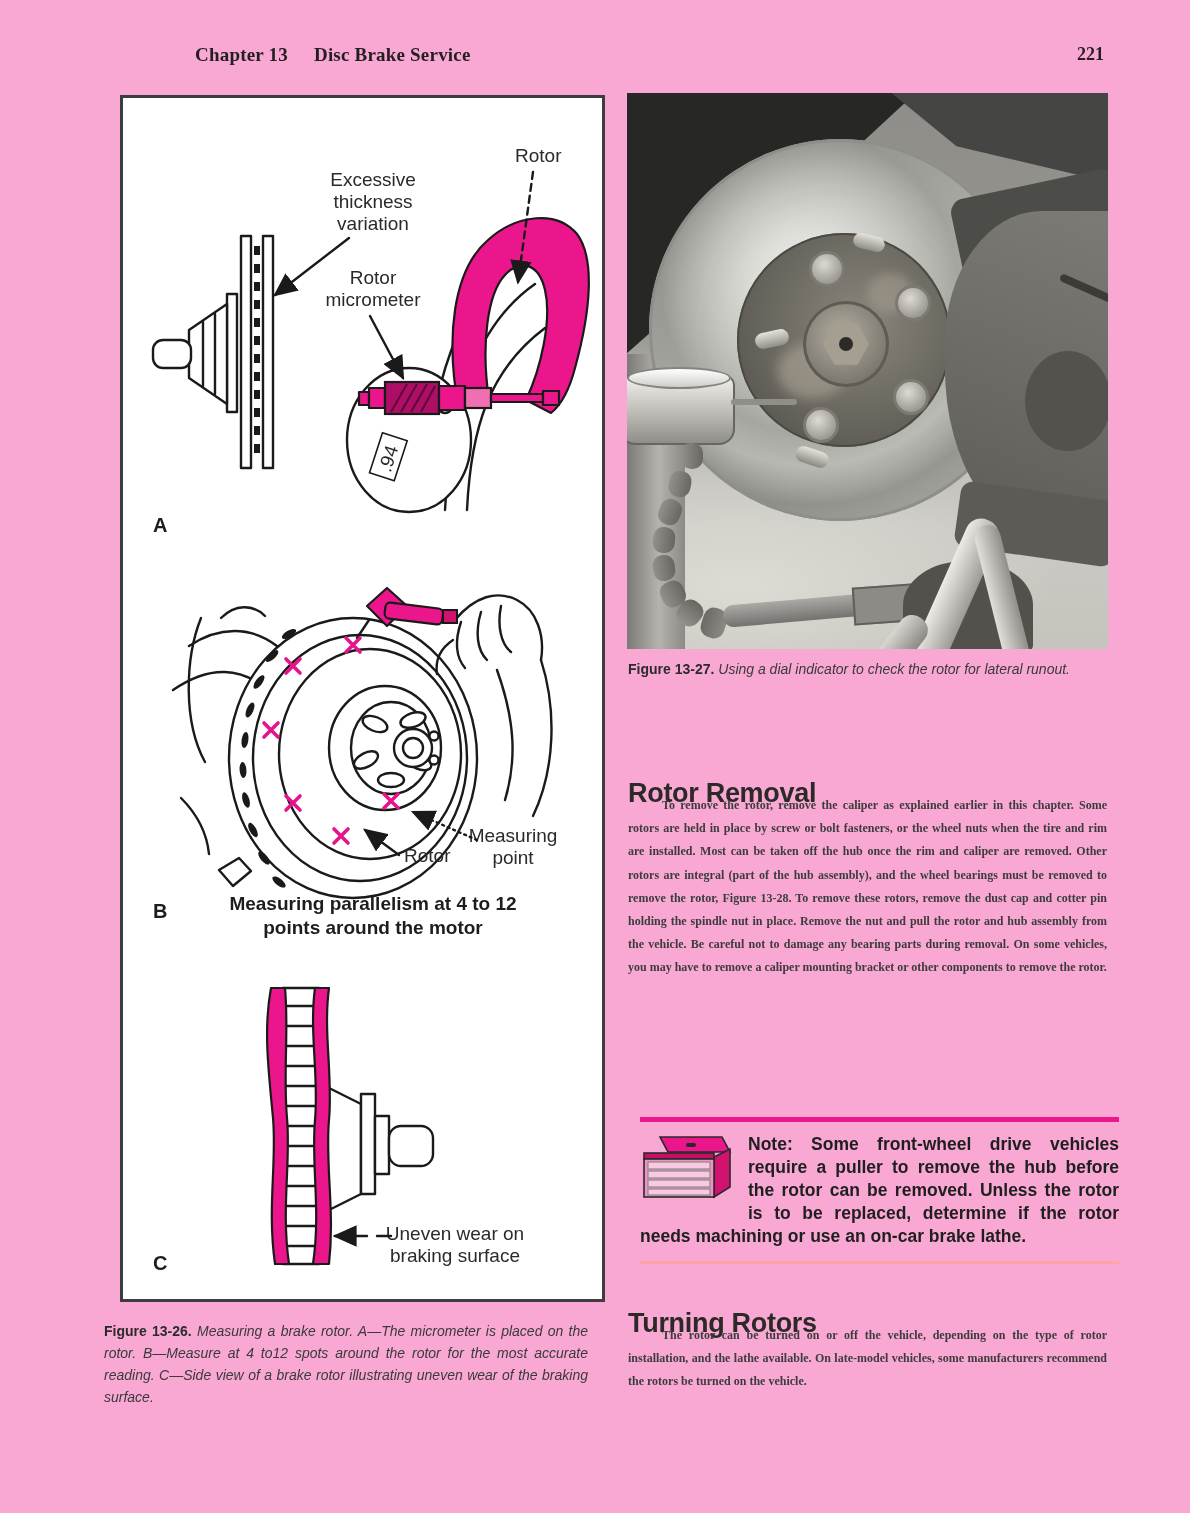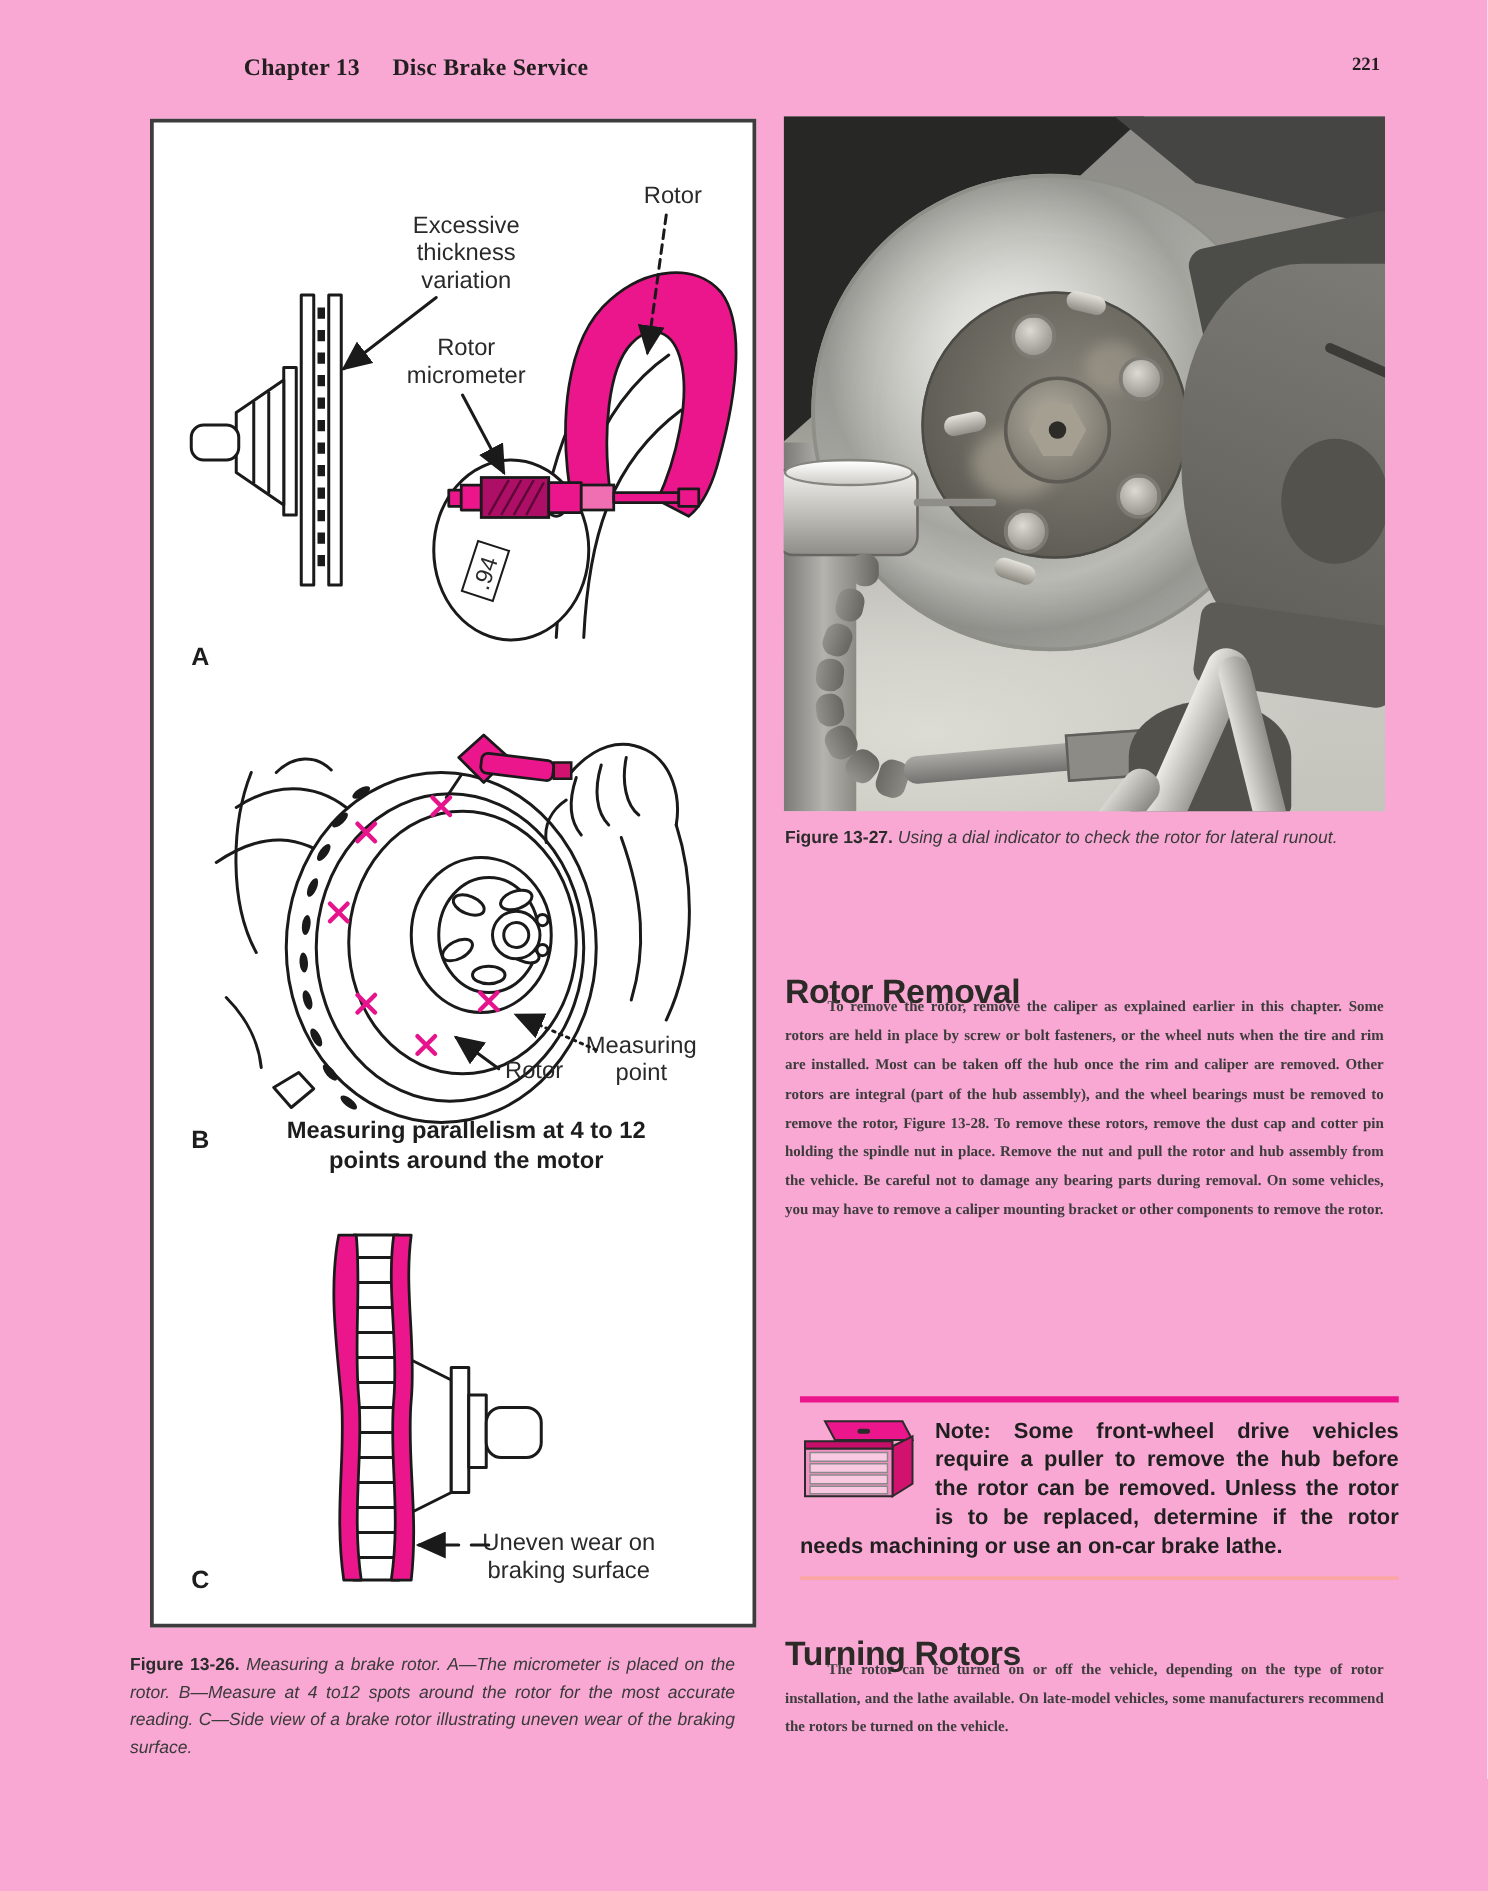--- a/index.html
+++ b/index.html
@@ -4,21 +4,21 @@
 <style>
   html,body{margin:0;padding:0;background:#ffffff;}
   .page{position:relative;width:1190px;height:1513px;background:#f9a8d4;overflow:hidden;
         font-family:"Liberation Sans",sans-serif;color:#231f20;}
   .abs{position:absolute;}
 
   
   .hdr{top:44px;left:195px;font-family:"Liberation Serif",serif;font-weight:bold;
        font-size:19px;color:#231f20;letter-spacing:.2px;}
   .hdr .gap{display:inline-block;width:26px;}
-  .pagenum{top:44px;right:86px;font-family:"Liberation Serif",serif;font-weight:bold;font-size:15px;}
+  .pagenum{top:44px;right:86px;font-family:"Liberation Serif",serif;font-weight:bold;font-size:18px;}
 
   
   .figbox{left:120px;top:95px;width:479px;height:1201px;border:3px solid #3d3d3d;background:#fff;}
   .figbox svg{display:block;}
   .svglabel{font-family:"Liberation Sans",sans-serif;font-size:19px;fill:#2a2a2a;}
   .svgletter{font-family:"Liberation Sans",sans-serif;font-size:20px;font-weight:bold;fill:#1d1d1d;}
   .svgcapb{font-family:"Liberation Sans",sans-serif;font-size:19px;font-weight:bold;fill:#1d1d1d;}
   .ink{stroke:#1a1a1a;fill:none;stroke-width:2.4;stroke-linecap:round;stroke-linejoin:round;}
   .inkf{stroke:#1a1a1a;fill:#ffffff;stroke-width:2.4;stroke-linejoin:round;}
   .pinkf{stroke:#1a1a1a;fill:#ec168c;stroke-width:2.2;stroke-linejoin:round;}

